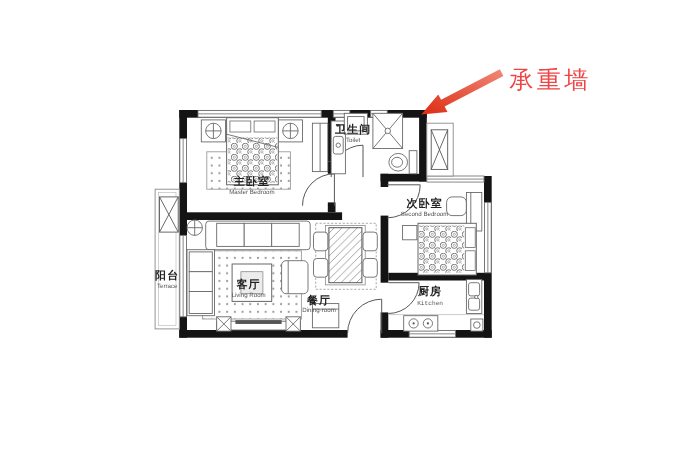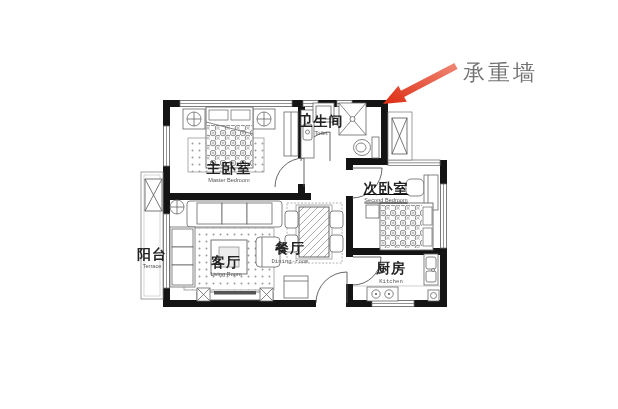--- a/index.html
+++ b/index.html
@@ -1,22 +1,22 @@
 <!DOCTYPE html>
 <html><head>
 <meta charset="utf-8">
 <style>
   html,body{margin:0;padding:0;background:#fff;}
   .canvas{position:relative;width:618px;height:409px;background:#ffffff;overflow:hidden;
           font-family:"Liberation Sans","DejaVu Sans",sans-serif;}
   .plan-svg{position:absolute;left:0;top:0;}
   .rlbl{position:absolute;transform:translateX(-50%);text-align:center;line-height:1.2;white-space:nowrap;z-index:5;}
-  .rlbl .zh{display:block;font-size:14px;font-weight:bold;color:#222;letter-spacing:1px;}
+  .rlbl .zh{display:block;font-size:10px;font-weight:bold;color:#222;letter-spacing:1px;}
   .rlbl .en{display:block;font-size:7px;color:#555;transform:scale(0.8);transform-origin:50% 0;}
-  .annotation{position:absolute;left:463px;top:58px;font-size:22px;color:#737373;letter-spacing:3px;
+  .annotation{position:absolute;left:463px;top:58px;font-size:22px;color:#ef4444;letter-spacing:3px;
               font-family:"Liberation Serif","DejaVu Serif",serif;z-index:6;}
 </style>
 </head>
 <body>
 
 <div class="canvas">
 
   <svg class="plan-svg" width="618" height="409" viewBox="0 0 618 409">
     <defs>
       <pattern id="dots" width="7" height="7" patternUnits="userSpaceOnUse">
@@ -286,33 +286,33 @@
   </svg>
 
   <div class="rlbl" style="left:229px;top:160px;">
     <span class="zh">主卧室</span>
     <span class="en">Master Bedroom</span>
   </div>
   <div class="rlbl" style="left:321px;top:113px;">
     <span class="zh">卫生间</span>
     <span class="en">Toilet</span>
   </div>
-  <div class="rlbl" style="left:386px;top:180px;text-decoration:underline;">
+  <div class="rlbl" style="left:386px;top:180px;">
     <span class="zh">次卧室</span>
     <span class="en">Second Bedroom</span>
   </div>
   <div class="rlbl" style="left:391px;top:261px;font-family:Liberation Mono, monospace;">
     <span class="zh">厨房</span>
     <span class="en">Kitchen</span>
   </div>
   <div class="rlbl" style="left:226px;top:254px;">
     <span class="zh">客厅</span>
     <span class="en">Living Room</span>
   </div>
-  <div class="rlbl" style="left:290px;top:241px;font-family:Liberation Mono, monospace;">
+  <div class="rlbl" style="left:290px;top:268px;">
     <span class="zh">餐厅</span>
     <span class="en">Dining-room</span>
   </div>
   <div class="rlbl" style="left:152px;top:246px;">
     <span class="zh">阳台</span>
     <span class="en">Terrace</span>
   </div>
 
   <div class="annotation">承重墙</div>
 </div>

